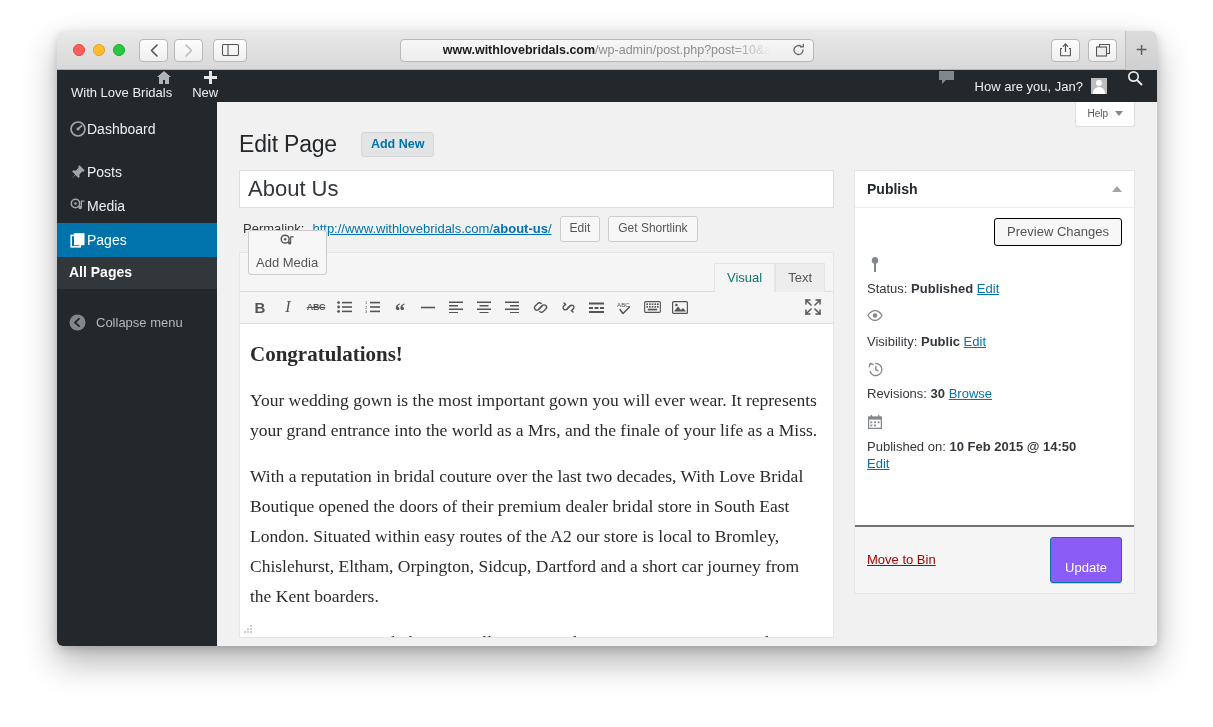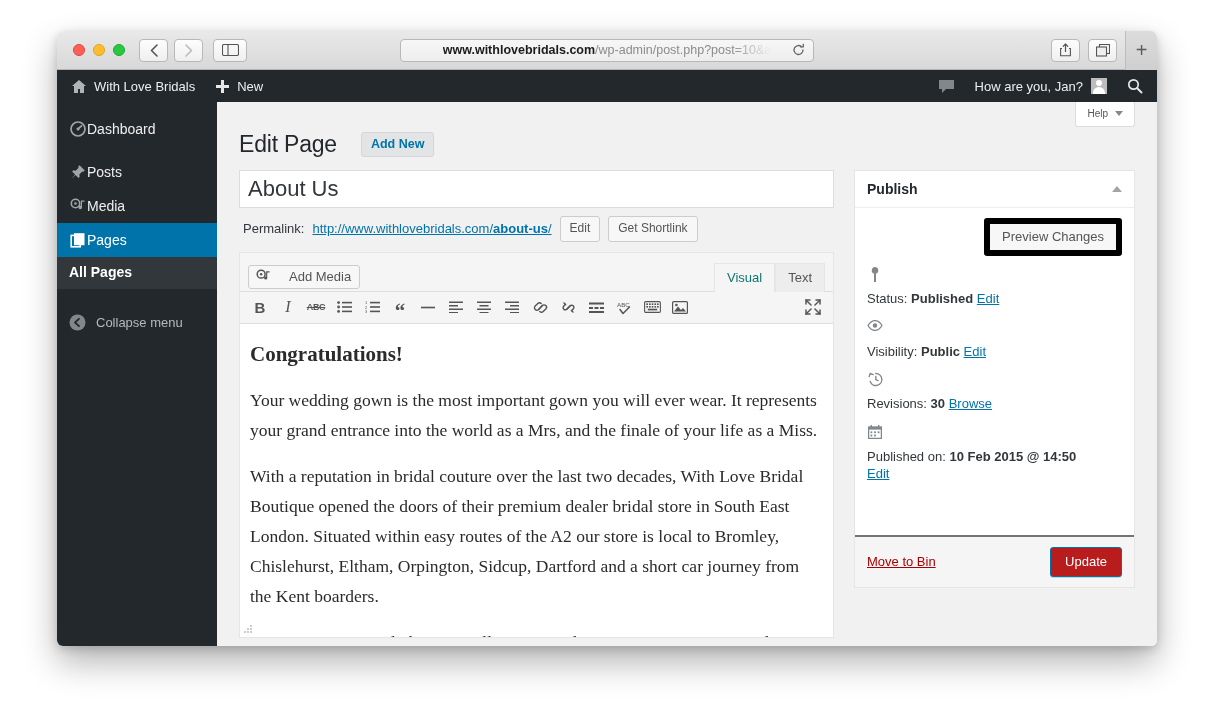--- a/index.html
+++ b/index.html
@@ -97,23 +97,24 @@
   .adminbar {
     height: 32px;
     background: #23282d;
     display: flex;
     align-items: center;
     color: #eee;
     font-size: 13px;
     padding: 0 4px;
   }
   .ab-item {
-    display: flex; align-items: center; gap: 7px;
+    display: flex; align-items: flex-end; 
     height: 32px; padding: 0 10px;
     color: #eeeeee;
+    flex-direction: column;
   }
   .ab-right { margin-left: auto; display: flex; align-items: center; }
   .ab-howdy { display: flex; align-items: center; gap: 8px; padding: 0 10px; }
   .avatar {
     width: 16px; height: 16px; background: #bdbdbd;
     display: block; position: relative; overflow: hidden;
   }
   .avatar::before {
     content:''; position:absolute; left:5px; top:2px;
     width:6px; height:6px; border-radius:50%; background:#ffffff;
@@ -243,22 +244,23 @@
     position: relative;
     height: 38px;
   }
   .add-media {
     background: #f7f7f7;
     border: 1px solid #ccc;
     border-radius: 3px;
     color: #555;
     font-size: 13px;
     padding: 3px 8px 4px 7px;
-    display: flex; align-items: center; gap: 18px;
-    margin-bottom: 2px;
+    display: flex; align-items: center; gap: 6px;
+    margin-bottom: 16px;
+    flex-direction: column;
   }
   .tabs { margin-left: auto; display: flex; align-items: flex-end; gap: 0; }
   .etab {
     font-size: 13px; color: #555;
     padding: 6px 12px 7px;
     border: 1px solid #e5e5e5;
     border-bottom: none;
     background: #ededed;
     margin-bottom: -1px;
   }
@@ -300,21 +302,21 @@
   .box-head {
     display: flex; align-items: center;
     padding: 10px 12px;
     border-bottom: 1px solid #eee;
     font-size: 14px; font-weight: 700; color: #23282d;
   }
   .caret-up { margin-left: auto; width:0;height:0;border-left:5px solid transparent;border-right:5px solid transparent;border-bottom:6px solid #a0a5aa; }
   .box-body { padding: 10px 12px 10px 12px; }
   .preview-row { display: flex; justify-content: flex-end; margin-bottom: 10px; }
   .btn-preview {
-    background: #f7f7f7; border: 6px solid #000000; border-radius: 3px;
+    background: #f7f7f7; border: 1px solid #000000; border-radius: 3px;
     color: #555; font-size: 13px; padding: 5px 12px 6px;
   }
   .prow {
     display: flex; align-items: flex-start; gap: 8px;
     font-size: 13px; color: #32373c;
     margin-bottom: 11px;
     line-height: 1.35;
     flex-direction: column;
   }
   .prow .pi { color: #82878c; width: 16px; flex: 0 0 16px; display:flex; justify-content:center; padding-top:1px; }
@@ -323,27 +325,27 @@
   .box-foot {
     display: flex; align-items: center;
     background: #f5f5f5;
     border-top: 2px solid #737373;
     padding: 10px 12px;
     margin-top: 24px;
   }
   .bin { color: #a00; font-size: 13px; }
   .btn-update {
     margin-left: auto;
-    background: #b91c1c;
+    background: #8b5cf6;
     border: 1px solid #0073aa;
     border-radius: 3px;
     color: #fff;
     font-size: 13px;
     font-weight: 400;
-    padding: 6px 14px 7px;
+    padding: 22px 14px 7px;
     box-shadow: 0 1px 0 rgba(0,0,0,0.15);
   }
 
   svg { display: block; }
 </style>
 </head>
 <body>
 
 <div class="window">
 

